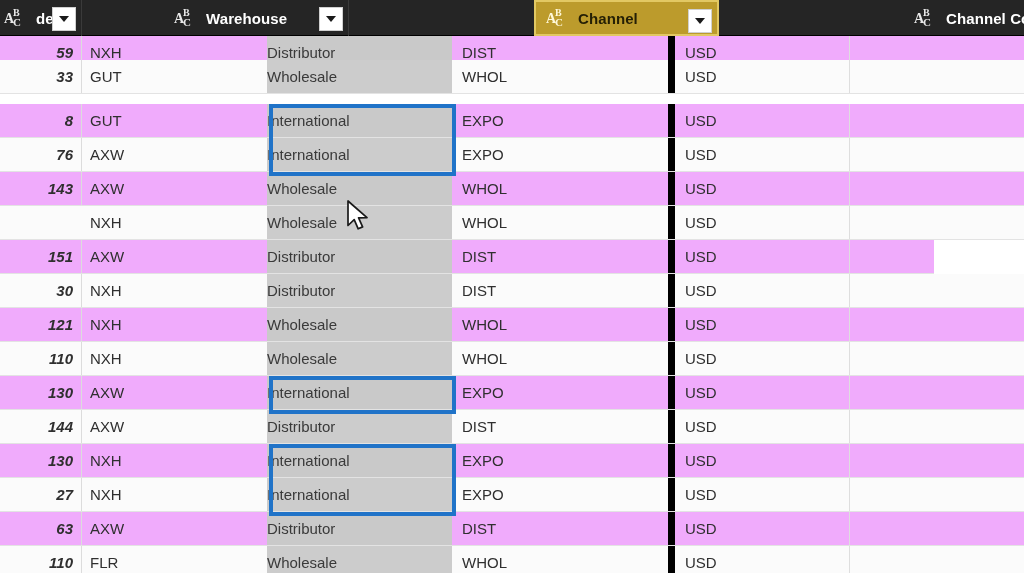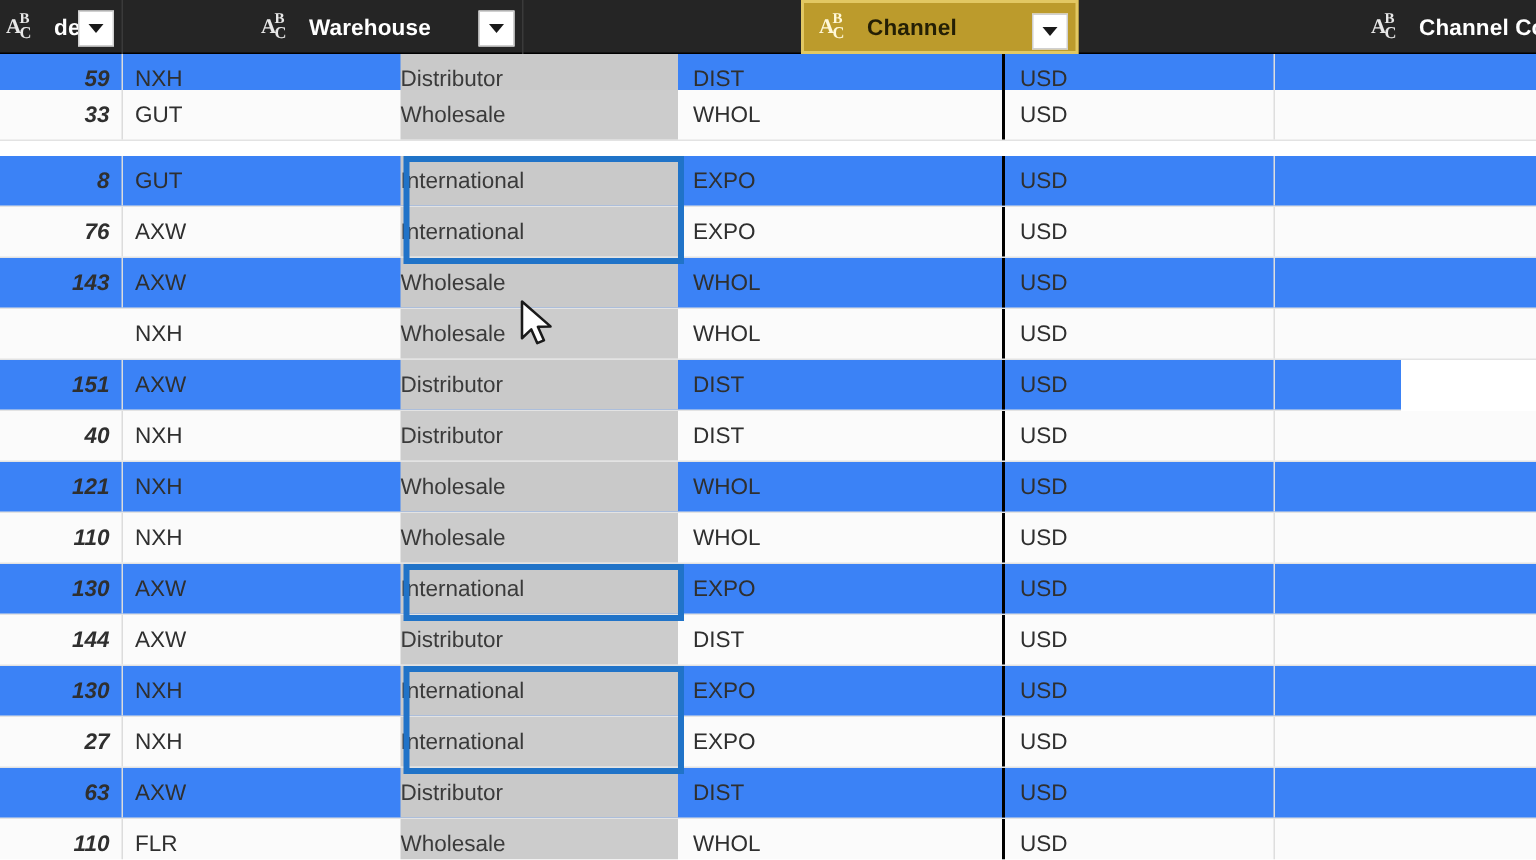--- a/index.html
+++ b/index.html
@@ -74,21 +74,21 @@
   .grid{
     position:absolute;left:0;top:36px;width:1024px;height:537px;
     overflow:hidden;
     background:#ffffff;
   }
   .row{
     position:relative;
     height:34px;
     box-sizing:border-box;
     border-bottom:1px solid #e3e3e3;
-    background:#3b82f6;
+    background:#f0abfc;
   }
   .row.alt{background:#fbfbfb;}
   .cell{
     position:absolute;top:0;height:33px;
     display:flex;align-items:center;
     box-sizing:border-box;
     font-size:15px;
     color:#2f2f2f;
     white-space:nowrap;
     overflow:hidden;
@@ -111,21 +111,21 @@
     color:#3a3a3a;
   }
   .row.alt .cell.c-ch{background:#cccccc;}
   .cell.c-cc{
     left:452px;width:216px;
     padding-left:10px;
   }
   .cell.c-cur{
     left:668px;width:182px;
     padding-left:10px;
-    border-left:2px solid #000000;
+    border-left:7px solid #000000;
     border-right:1px solid #dedede;
   }
   .cell.c-dr{
     left:850px;width:174px;
     padding-left:10px;
   }
 
   
   .selbox{
     position:absolute;
@@ -241,21 +241,21 @@
       </div>
       <div class="row" style="top: 204px; position: absolute; left: 0px; width: 934px;">
         <div class="cell c-index">151</div>
         <div class="cell c-wh">AXW</div>
         <div class="cell c-ch">Distributor</div>
         <div class="cell c-cc">DIST</div>
         <div class="cell c-cur">USD</div>
         <div class="cell c-dr"></div>
       </div>
       <div class="row alt" style="top: 238px; position: absolute; left: 0px; width: 1024px;">
-        <div class="cell c-index">40</div>
+        <div class="cell c-index">30</div>
         <div class="cell c-wh">NXH</div>
         <div class="cell c-ch">Distributor</div>
         <div class="cell c-cc">DIST</div>
         <div class="cell c-cur">USD</div>
         <div class="cell c-dr"></div>
       </div>
       <div class="row" style="top: 272px; position: absolute; left: 0px; width: 1024px;">
         <div class="cell c-index">121</div>
         <div class="cell c-wh">NXH</div>
         <div class="cell c-ch">Wholesale</div>

